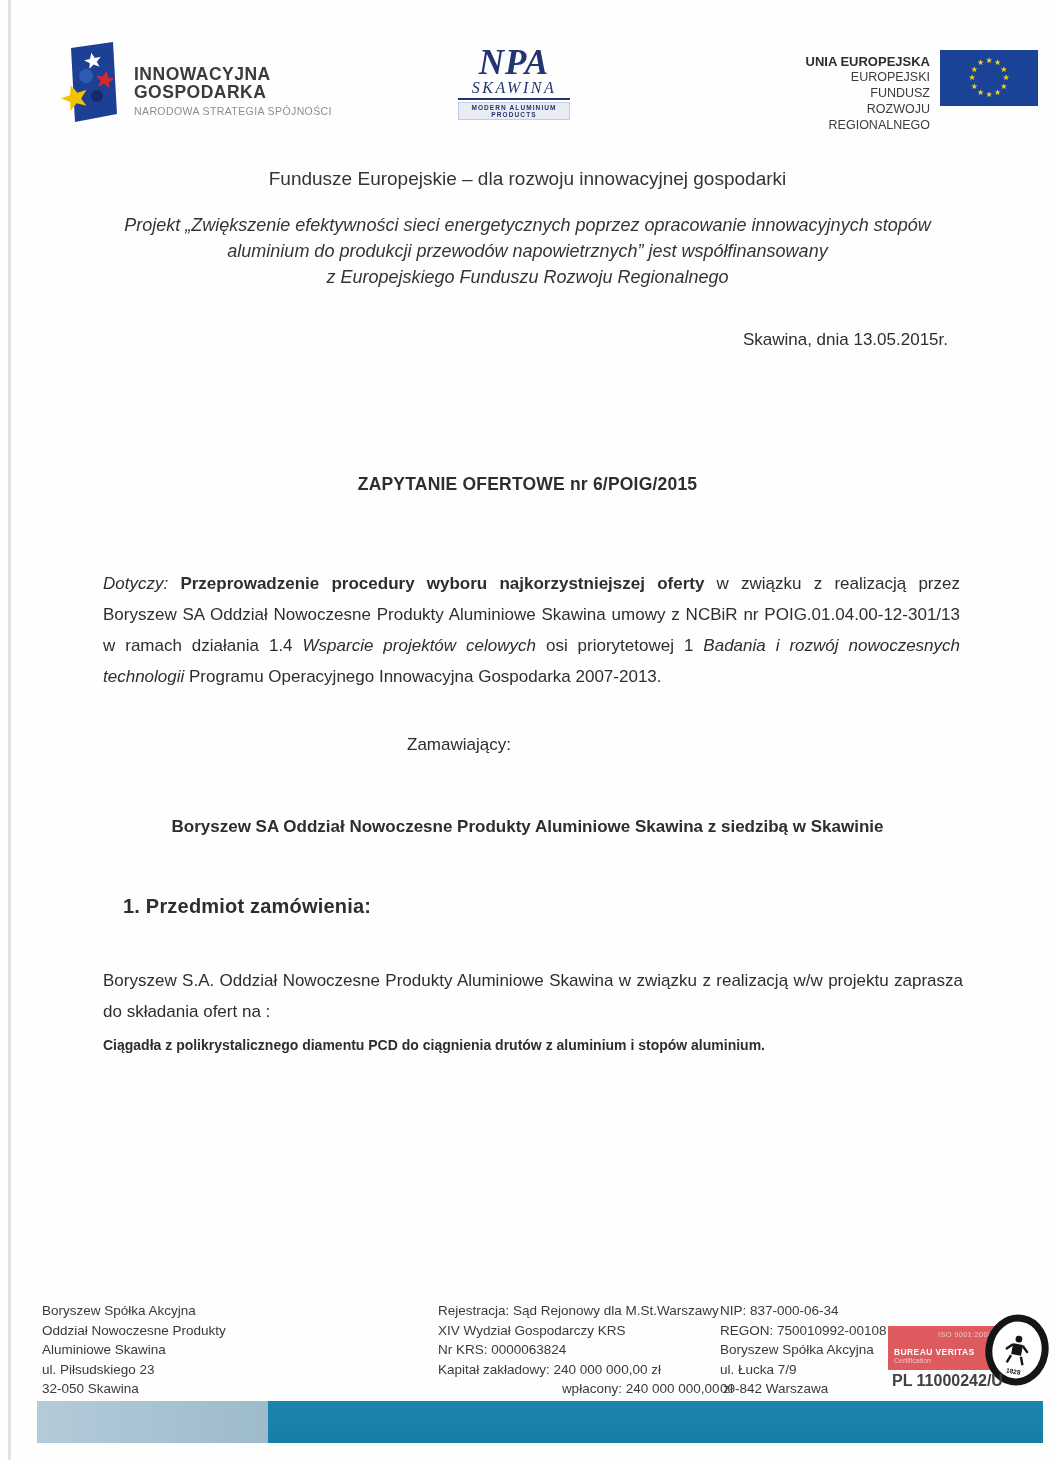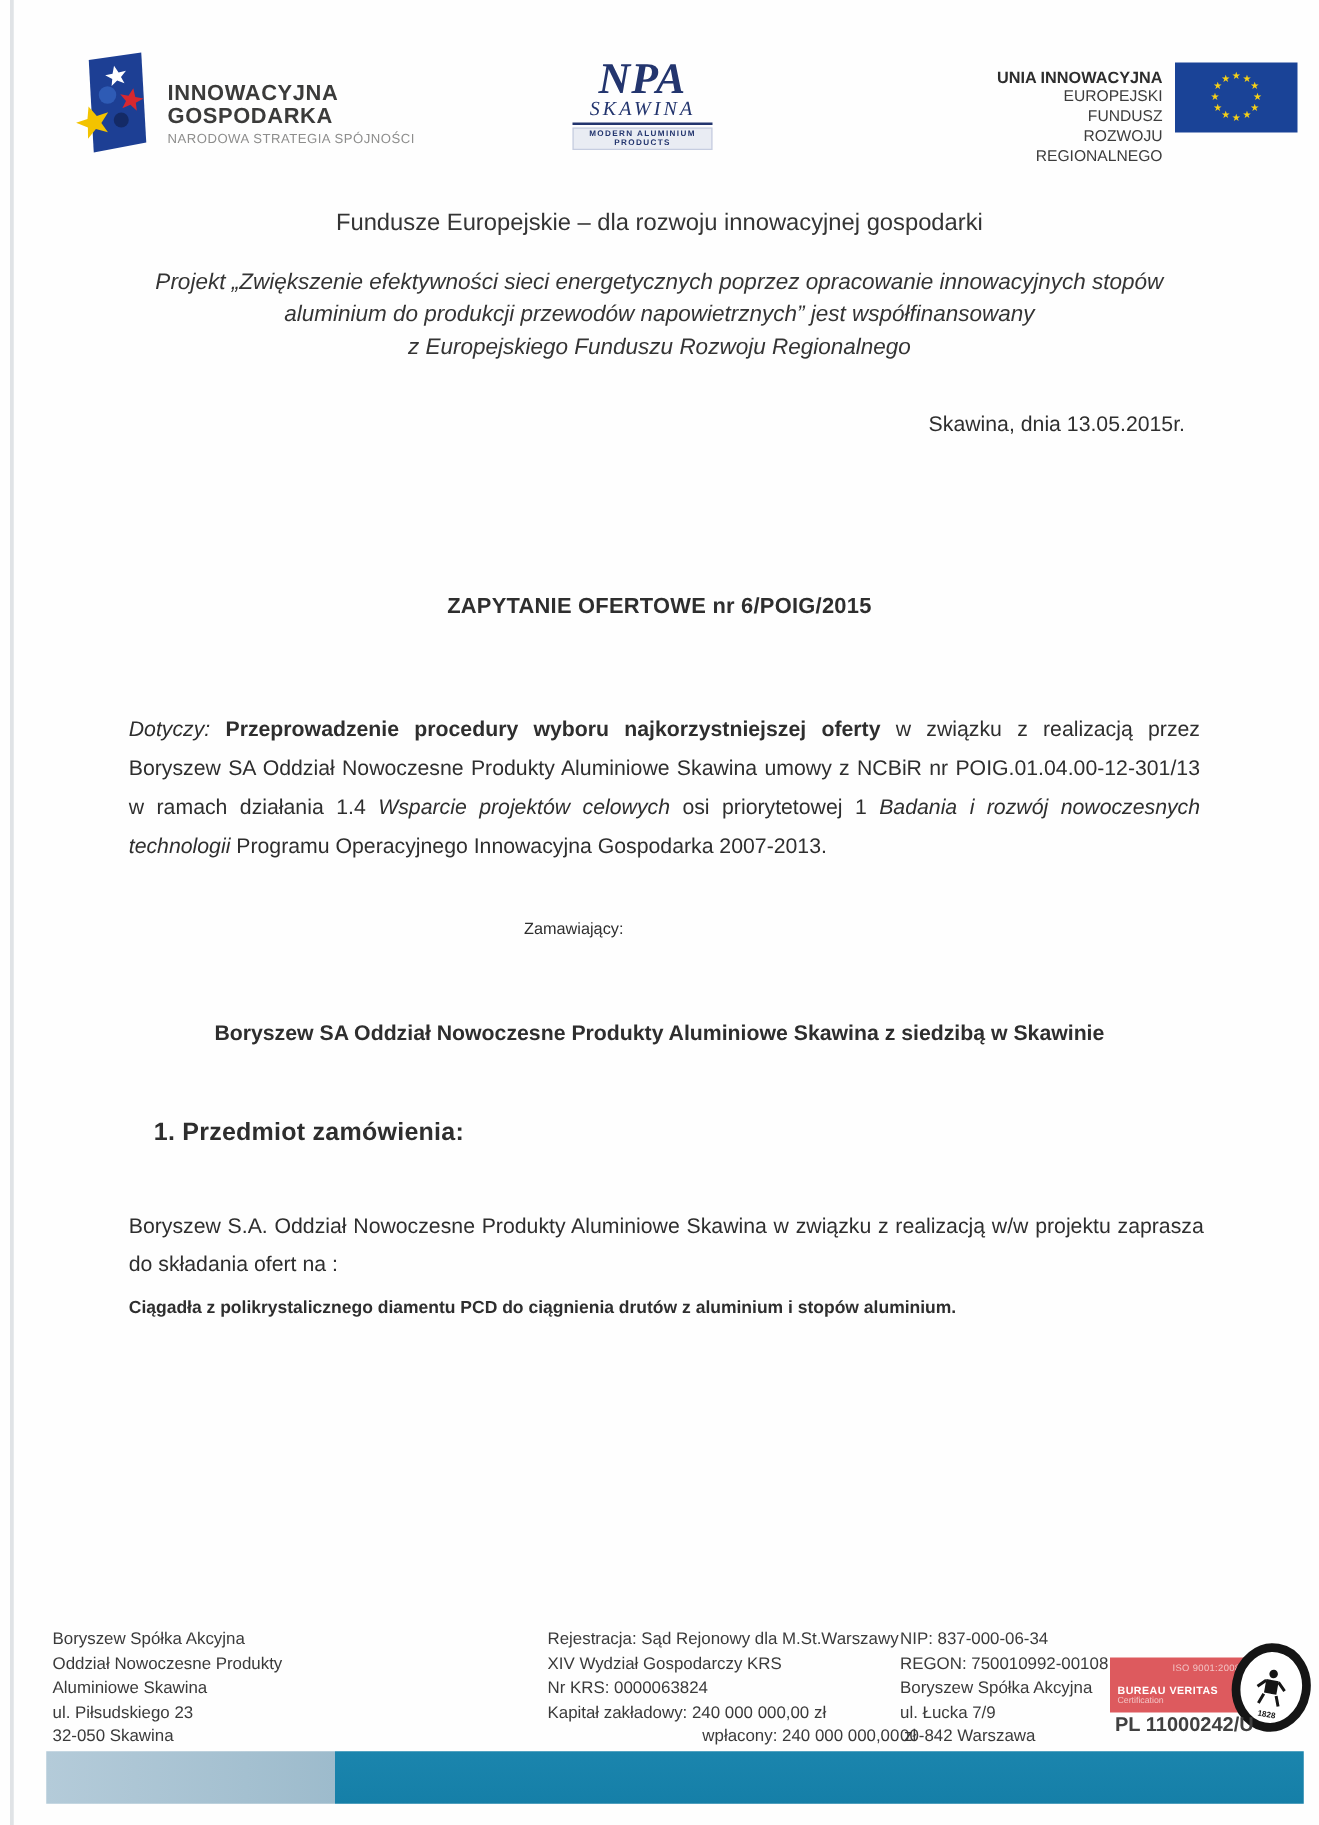--- a/index.html
+++ b/index.html
@@ -37,21 +37,21 @@
 
   
   .motto{position:absolute;left:0;top:168px;width:1055px;text-align:center;font-size:19px;color:#343434;}
   .project{position:absolute;left:0;top:212px;width:1055px;text-align:center;font-style:italic;font-size:18px;line-height:26px;color:#343434;}
   .dateline{position:absolute;right:107px;top:330px;font-size:17px;}
   .doc-title{position:absolute;left:0;top:474px;width:1055px;text-align:center;font-weight:bold;font-size:17.5px;letter-spacing:.2px;}
 
   .dotyczy{position:absolute;left:103px;top:568px;width:857px;font-size:17px;line-height:31px;text-align:justify;}
   .it{font-style:italic;} .bd{font-weight:bold;}
 
-  .zam-label{position:absolute;left:0;top:735px;width:918px;text-align:center;font-size:13px;}
+  .zam-label{position:absolute;left:0;top:735px;width:918px;text-align:center;font-size:17px;}
   .zam-value{position:absolute;left:0;top:817px;width:1055px;text-align:center;font-size:17px;font-weight:bold;}
 
   .sec1-heading{position:absolute;left:123px;top:895px;font-size:20px;font-weight:bold;letter-spacing:.2px;}
   .sec1-body{position:absolute;left:103px;top:965px;width:860px;font-size:17px;line-height:31px;text-align:justify;}
   .sec1-subject{position:absolute;left:103px;top:1037px;width:860px;font-size:14px;font-weight:bold;}
 
   
   .footer-col{position:absolute;top:1301px;font-size:13.5px;line-height:19.5px;color:#3a3a3a;}
   .col-company{left:42px;width:210px;}
   .col-contact{left:272px;width:165px;}
@@ -100,21 +100,21 @@
   </div>
 
   <div class="logo-npa">
     <div class="npa-acronym">NPA</div>
     <div class="npa-city">SKAWINA</div>
     <div class="npa-tagline">MODERN ALUMINIUM PRODUCTS</div>
   </div>
 
   <div class="logo-eu">
     <div class="eu-text">
-      <div class="eu-l1">UNIA INNOWACYJNA</div>
+      <div class="eu-l1">UNIA EUROPEJSKA</div>
       <div class="eu-l2">EUROPEJSKI FUNDUSZ</div>
       <div class="eu-l2">ROZWOJU REGIONALNEGO</div>
     </div>
     <div class="eu-flag">
       <span class="eu-star" style="--a:0deg">★</span>
       <span class="eu-star" style="--a:30deg">★</span>
       <span class="eu-star" style="--a:60deg">★</span>
       <span class="eu-star" style="--a:90deg">★</span>
       <span class="eu-star" style="--a:120deg">★</span>
       <span class="eu-star" style="--a:150deg">★</span>

